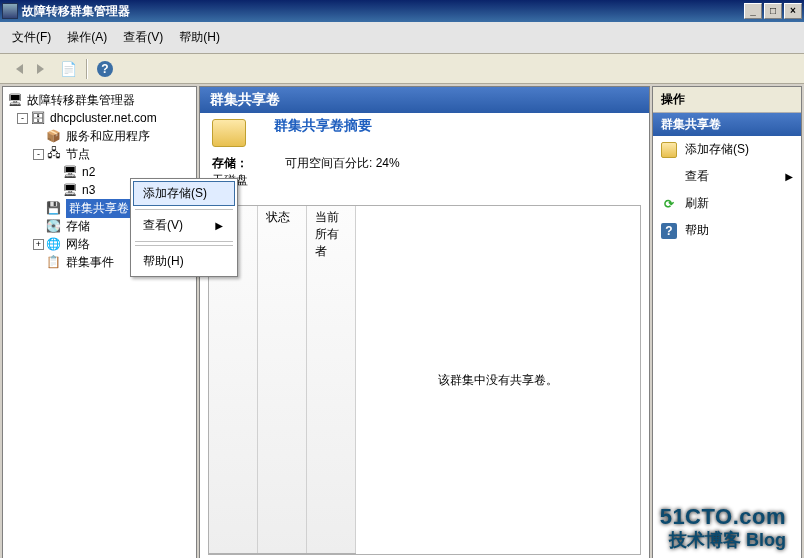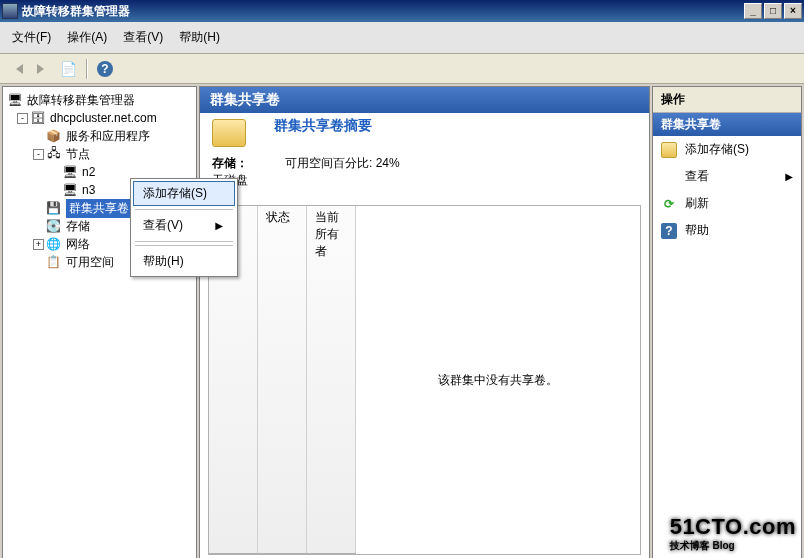--- a/index.html
+++ b/index.html
@@ -59,23 +59,23 @@
 .help-sq{background:#3a6ea5;color:#fff;border-radius:2px;font-weight:bold;}
 
 
 .ctx{position:absolute;left:130px;top:178px;width:108px;background:#fff;border:1px solid #808080;box-shadow:2px 2px 3px rgba(0,0,0,.3);padding:2px;}
 .ctx-item{padding:4px 12px 4px 10px;display:flex;align-items:center;}
 .ctx-item.hi{border:1px solid #3a6ea5;background:#e0ecff;padding:3px 11px 3px 9px;}
 .ctx-sep{border-top:1px solid #c0c0c0;margin:3px 2px;}
 .ctx-item .tri{margin-left:auto;font-size:10px;}
 
 
-.watermark{position:absolute;right:8px;bottom:6px;color:#000000;text-shadow:0 0 4px #000;font-weight:bold;text-align:left;line-height:1.2;}
+.watermark{position:absolute;right:18px;bottom:6px;color:#0c4a6e;text-shadow:0 0 4px #000;font-weight:bold;text-align:right;line-height:1.2;}
 .watermark .big{font-size:22px;letter-spacing:0.5px;}
-.watermark .small{font-size:10px;}
+.watermark .small{font-size:18px;}
 </style>
 </head>
 <body>
 
 <div class="titlebar">
   <div class="icon"></div>
   <div class="title">故障转移群集管理器</div>
   <div class="winbtns">
     <div class="winbtn">_</div>
     <div class="winbtn">□</div>
@@ -143,21 +143,21 @@
         <span class="lbl">存储</span>
       </div>
     <div class="tree-row indent2">
         <span class="exp">+</span>
         <span class="ico">🌐</span>
         <span class="lbl">网络</span>
       </div>
     <div class="tree-row indent2">
         <span class="gap"></span>
         <span class="ico">📋</span>
-        <span class="lbl">可用空间</span>
+        <span class="lbl">群集事件</span>
       </div>
   </div>
 
   <div class="center">
     <div class="center-head">群集共享卷</div>
     <div class="summary-block">
       <div class="big-ico"></div>
       <div>
         <h3>群集共享卷摘要</h3>
       </div>

